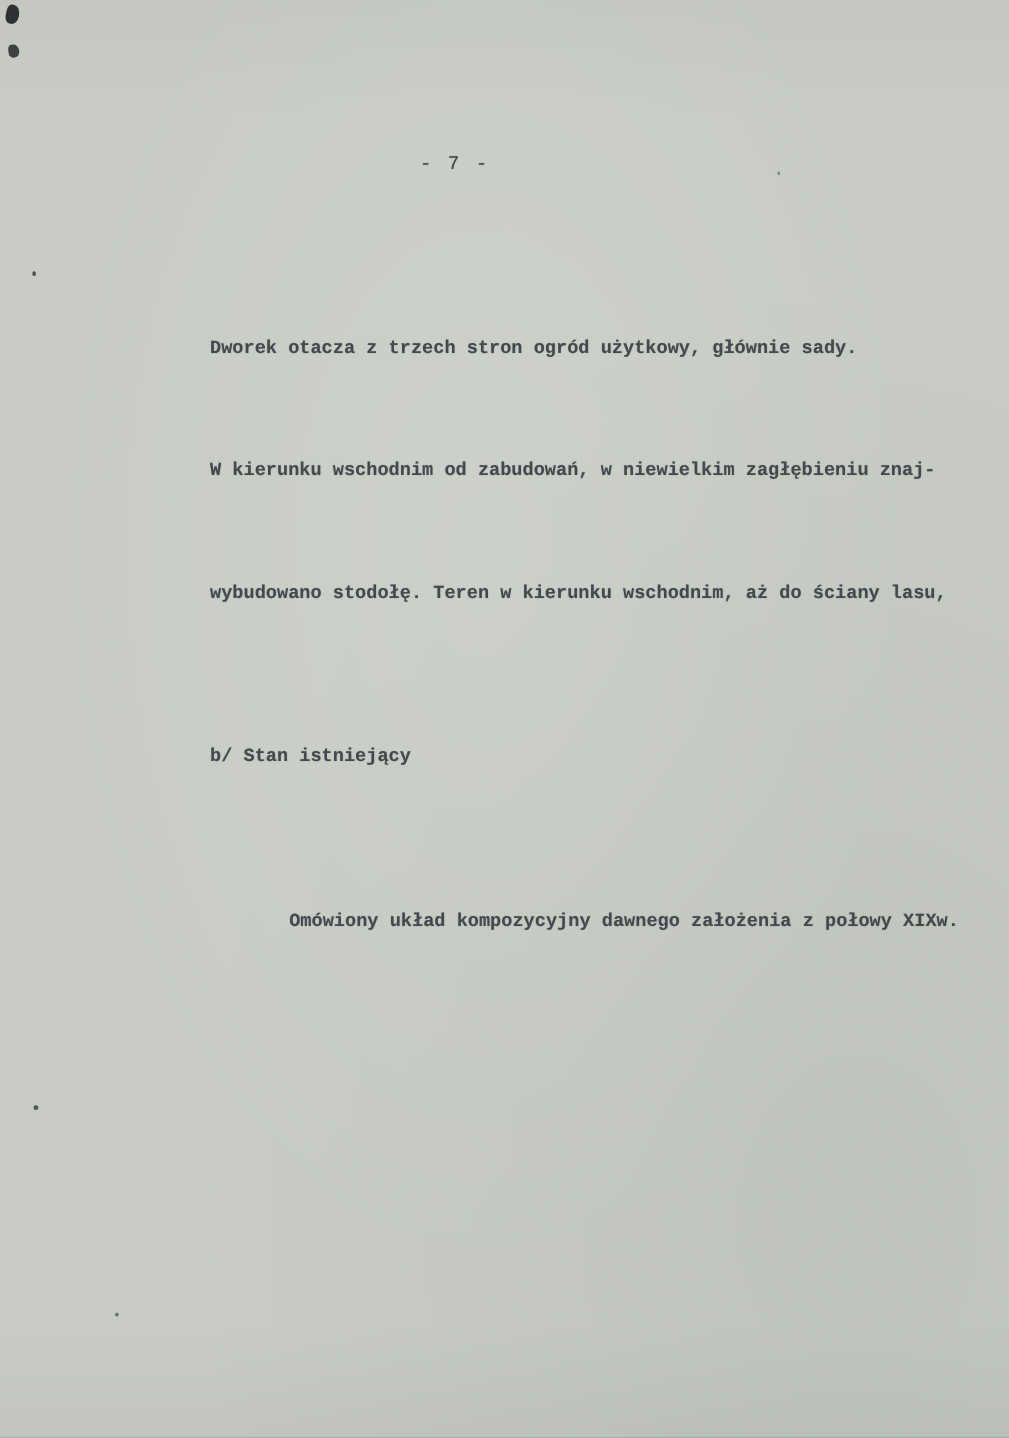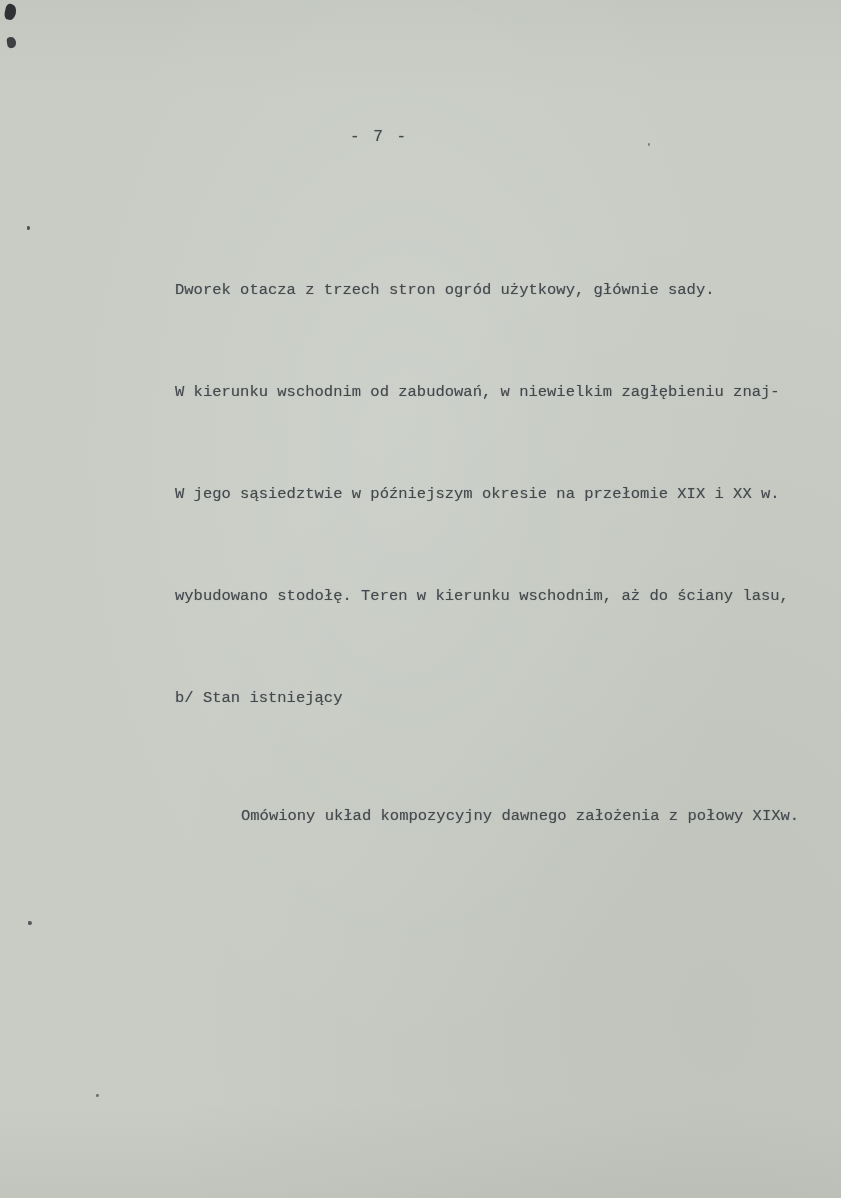--- a/index.html
+++ b/index.html
@@ -34,25 +34,27 @@
     top: 205px;
     left: 175px;
     width: 625px;
     font-size: 15.5px;
     line-height: 34px;
     white-space: pre-wrap;
     text-shadow: 0 0 1px rgba(62,66,70,0.40);
   }
   .line {
     min-height: 34px;
+    font-weight: bold;
   }
   .gap-lg {
+    margin-top: 34px;
   }
   .gap-md {
-    margin-top: 16px;
+    margin-top: 36px;
   }
   .indent {
     padding-left: 66px;
   }
   .speck {
     position: absolute;
     background: #2f3134;
     border-radius: 40% 60% 55% 45%;
   }
   .speck.s1 { left: 5px;  top: 4px;   width: 11px; height: 16px; transform: rotate(12deg); }
@@ -72,21 +74,20 @@
   <span class="speck s3"></span>
   <span class="speck s4"></span>
   <span class="speck s5"></span>
   <span class="speck s6"></span>
 
   <div class="page-number">- 7 -</div>
 
   <div class="body-text">
     <div class="line">Dworek otacza z trzech stron ogród użytkowy, głównie sady.</div>
     <div class="line">W kierunku wschodnim od zabudowań, w niewielkim zagłębieniu znaj-</div>
-    <div class="line">W jego sąsiedztwie w późniejszym okresie na przełomie XIX i XX w.</div>
     <div class="line">wybudowano stodołę. Teren w kierunku wschodnim, aż do ściany lasu,</div>
     <div class="line gap-lg">b/ Stan istniejący</div>
     <div class="line gap-md indent">Omówiony układ kompozycyjny dawnego założenia z połowy XIXw.</div>
     
     
     
     
     
     
     

